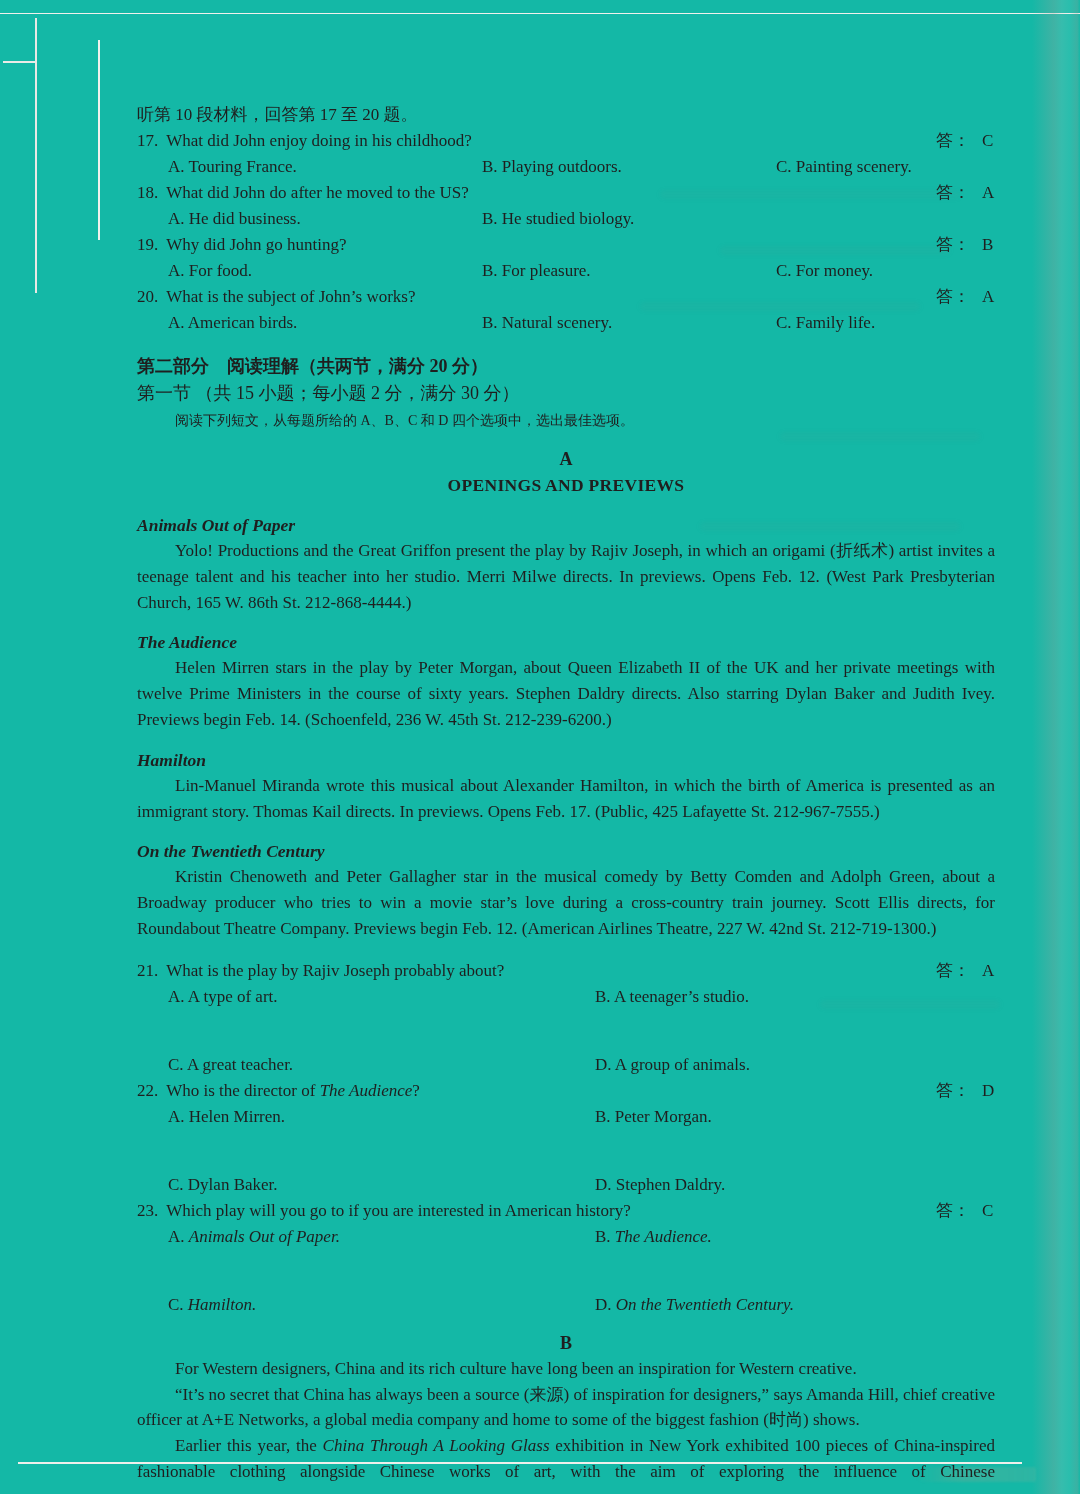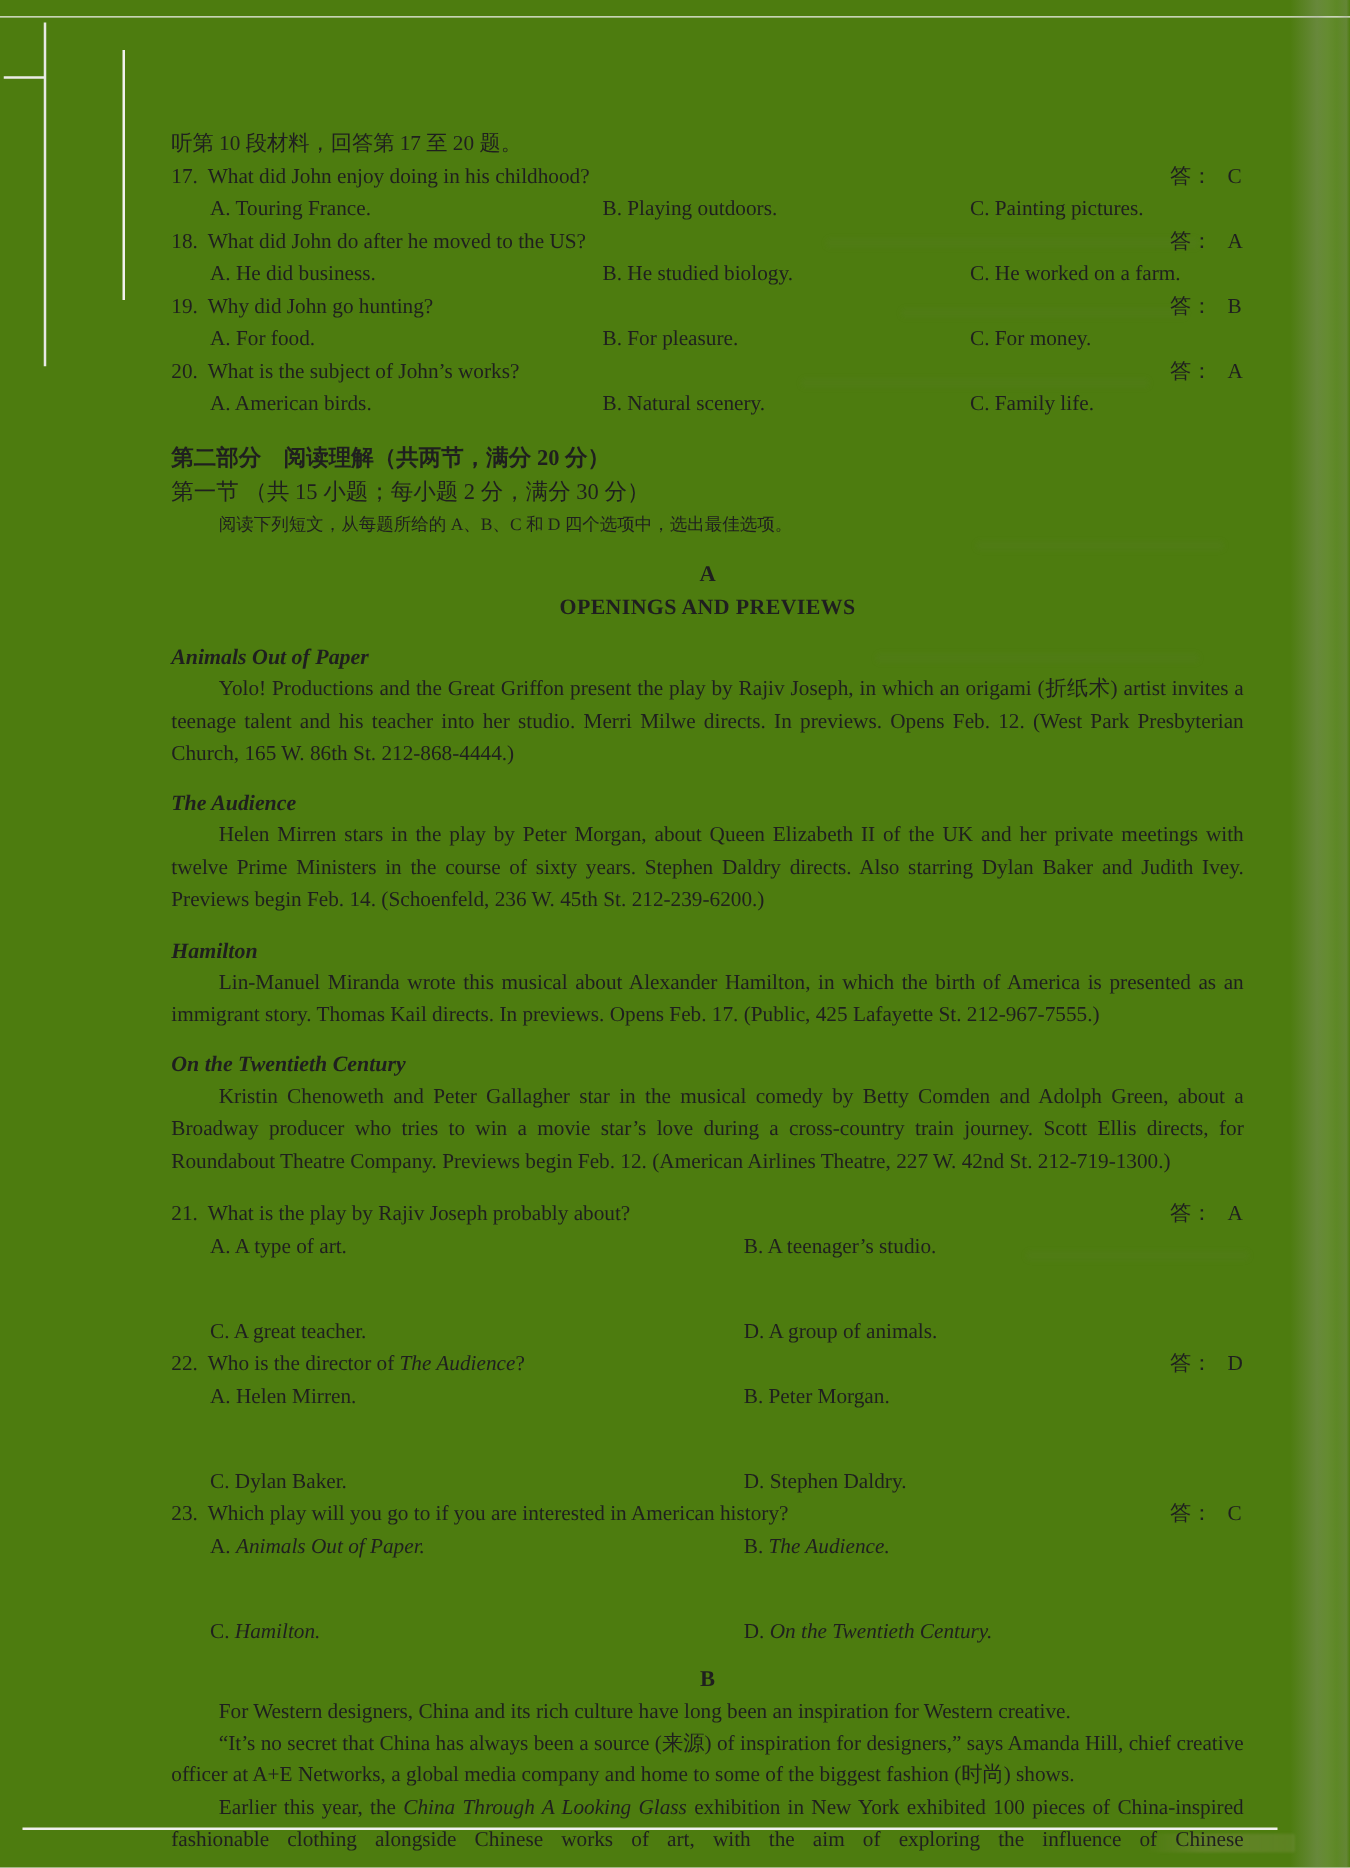--- a/index.html
+++ b/index.html
@@ -1,19 +1,19 @@
 <!DOCTYPE html>
 <html><head>
 <meta charset="utf-8">
 <style>
   html,body{margin:0;padding:0;background:#e8e8e5;}
   .scan{
     position:relative;
     width:1080px;height:1494px;
-    background:#4d7c0f;
+    background:#14b8a6;
     overflow:hidden;
     font-family:"Liberation Serif","DejaVu Serif",serif;
     color:#1f1f1f;
   }
   
   .top-line{position:absolute;left:0;top:13px;width:100%;height:1px;background:#f0f0ec;}
   .corner-v{position:absolute;left:35px;top:18px;width:2px;height:275px;background:#e9e9e5;}
   .corner-v2{position:absolute;left:98px;top:40px;width:2px;height:200px;background:#f1f1ed;}
   .corner-h{position:absolute;left:3px;top:61px;width:33px;height:2px;background:#ebebe7;}
   .edge-right{position:absolute;top:0;right:0;width:48px;height:100%;
@@ -87,37 +87,36 @@
         <span>What did John enjoy doing in his childhood?</span>
       </div>
       <div class="q-answer">
         <span>答：</span>
         <span class="ans-letter">C</span>
       </div>
     </div>
     <div class="opts opts-3">
       <div class="opt"><span>A.</span> <span>Touring France.</span></div>
       <div class="opt"><span>B.</span> <span>Playing outdoors.</span></div>
-      <div class="opt"><span>C.</span> <span>Painting pictures.</span></div>
+      <div class="opt"><span>C.</span> <span>Painting scenery.</span></div>
     </div>
 
     <div class="q-row">
       <div class="q-main">
         <span class="q-num">18.</span>
         <span>What did John do after he moved to the US?</span>
       </div>
       <div class="q-answer">
         <span>答：</span>
         <span class="ans-letter">A</span>
       </div>
     </div>
     <div class="opts opts-3">
       <div class="opt"><span>A.</span> <span>He did business.</span></div>
       <div class="opt"><span>B.</span> <span>He studied biology.</span></div>
-      <div class="opt"><span>C.</span> <span>He worked on a farm.</span></div>
     </div>
 
     <div class="q-row">
       <div class="q-main">
         <span class="q-num">19.</span>
         <span>Why did John go hunting?</span>
       </div>
       <div class="q-answer">
         <span>答：</span>
         <span class="ans-letter">B</span>

